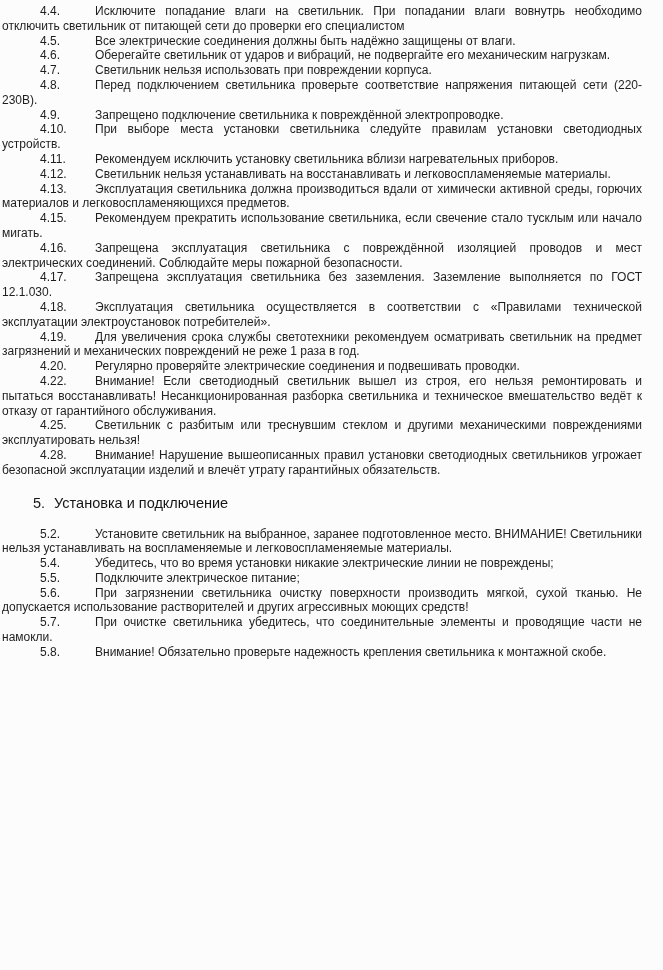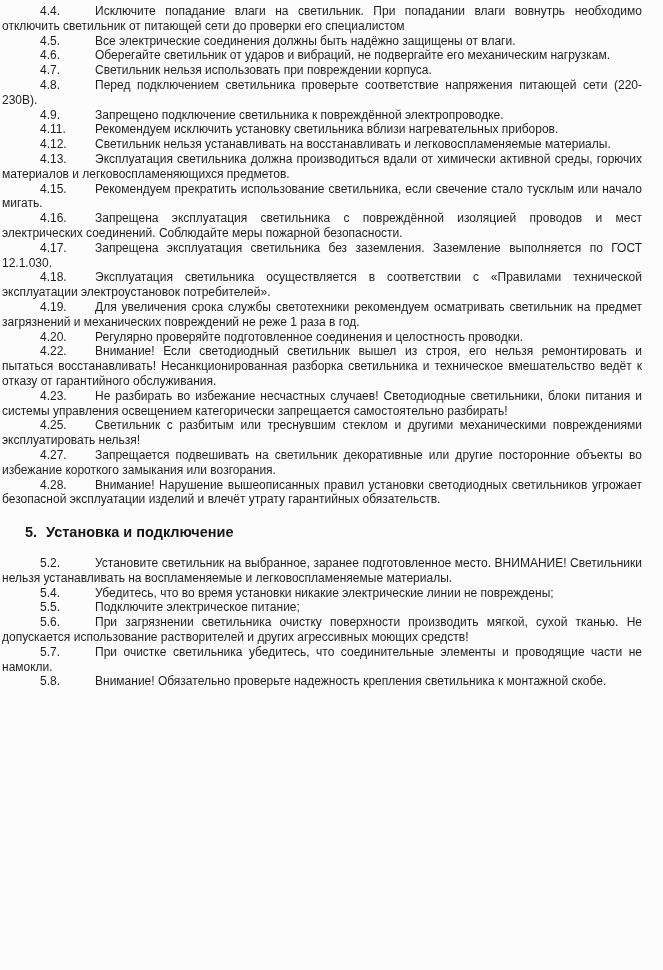--- a/index.html
+++ b/index.html
@@ -26,56 +26,55 @@
     line-height: 14.8px;
     text-align: justify;
     text-indent: 38px;
   }
   p.item .num {
     display: inline-block;
     width: 55px;
     text-indent: 0;
   }
   h2.heading {
-    margin: 17px 0 15px 23px;
+    margin: 17px 0 15px 31px;
     font-size: 14.5px;
     line-height: 17px;
-    font-weight: bold;
+    font-weight: normal;
     color: #161616;
   }
   h2.heading .h-num {
     display: inline-block;
     margin-right: 9px;
   }
 </style>
 </head>
 <body>
 
 <div class="page">
 
   <div>
       <p class="item"><span class="num">4.4.</span><span>Исключите попадание влаги на светильник. При попадании влаги вовнутрь необходимо отключить светильник от питающей сети до проверки его специалистом</span></p>
       <p class="item"><span class="num">4.5.</span><span>Все электрические соединения должны быть надёжно защищены от влаги.</span></p>
       <p class="item"><span class="num">4.6.</span><span>Оберегайте светильник от ударов и вибраций, не подвергайте его механическим нагрузкам.</span></p>
       <p class="item"><span class="num">4.7.</span><span>Светильник нельзя использовать при повреждении корпуса.</span></p>
       <p class="item"><span class="num">4.8.</span><span>Перед подключением светильника проверьте соответствие напряжения питающей сети (220-230В).</span></p>
       <p class="item"><span class="num">4.9.</span><span>Запрещено подключение светильника к повреждённой электропроводке.</span></p>
+      <p class="item"><span class="num">4.10.</span><span>При выборе места установки светильника следуйте правилам установки светодиодных устройств.</span></p>
       <p class="item"><span class="num">4.11.</span><span>Рекомендуем исключить установку светильника вблизи нагревательных приборов.</span></p>
       <p class="item"><span class="num">4.12.</span><span>Светильник нельзя устанавливать на восстанавливать и легковоспламеняемые материалы.</span></p>
       <p class="item"><span class="num">4.13.</span><span>Эксплуатация светильника должна производиться вдали от химически активной среды, горючих материалов и легковоспламеняющихся предметов.</span></p>
       <p class="item"><span class="num">4.15.</span><span>Рекомендуем прекратить использование светильника, если свечение стало тусклым или начало мигать.</span></p>
       <p class="item"><span class="num">4.16.</span><span>Запрещена эксплуатация светильника с повреждённой изоляцией проводов и мест электрических соединений. Соблюдайте меры пожарной безопасности.</span></p>
       <p class="item"><span class="num">4.17.</span><span>Запрещена эксплуатация светильника без заземления. Заземление выполняется по ГОСТ 12.1.030.</span></p>
       <p class="item"><span class="num">4.18.</span><span>Эксплуатация светильника осуществляется в соответствии с «Правилами технической эксплуатации электроустановок потребителей».</span></p>
       <p class="item"><span class="num">4.19.</span><span>Для увеличения срока службы светотехники рекомендуем осматривать светильник на предмет загрязнений и механических повреждений не реже 1 раза в год.</span></p>
-      <p class="item"><span class="num">4.20.</span><span>Регулярно проверяйте подготовленное соединения и целостность проводки.</span></p>
+      <p class="item"><span class="num">4.20.</span><span>Регулярно проверяйте электрические соединения и подвешивать проводки.</span></p>
       <p class="item"><span class="num">4.22.</span><span>Внимание! Если светодиодный светильник вышел из строя, его нельзя ремонтировать и пытаться восстанавливать! Несанкционированная разборка светильника и техническое вмешательство ведёт к отказу от гарантийного обслуживания.</span></p>
-      <p class="item"><span class="num">4.23.</span><span>Не разбирать во избежание несчастных случаев! Светодиодные светильники, блоки питания и системы управления освещением категорически запрещается самостоятельно разбирать!</span></p>
       <p class="item"><span class="num">4.25.</span><span>Светильник с разбитым или треснувшим стеклом и другими механическими повреждениями эксплуатировать нельзя!</span></p>
-      <p class="item"><span class="num">4.27.</span><span>Запрещается подвешивать на светильник декоративные или другие посторонние объекты во избежание короткого замыкания или возгорания.</span></p>
       <p class="item"><span class="num">4.28.</span><span>Внимание! Нарушение вышеописанных правил установки светодиодных светильников угрожает безопасной эксплуатации изделий и влечёт утрату гарантийных обязательств.</span></p>
     </div>
 
   <h2 class="heading">
     <span class="h-num">5.</span><span>Установка и подключение</span>
   </h2>
 
   <div>
       <p class="item"><span class="num">5.2.</span><span>Установите светильник на выбранное, заранее подготовленное место. ВНИМАНИЕ! Светильники нельзя устанавливать на воспламеняемые и легковоспламеняемые материалы.</span></p>
       <p class="item"><span class="num">5.4.</span><span>Убедитесь, что во время установки никакие электрические линии не повреждены;</span></p>

